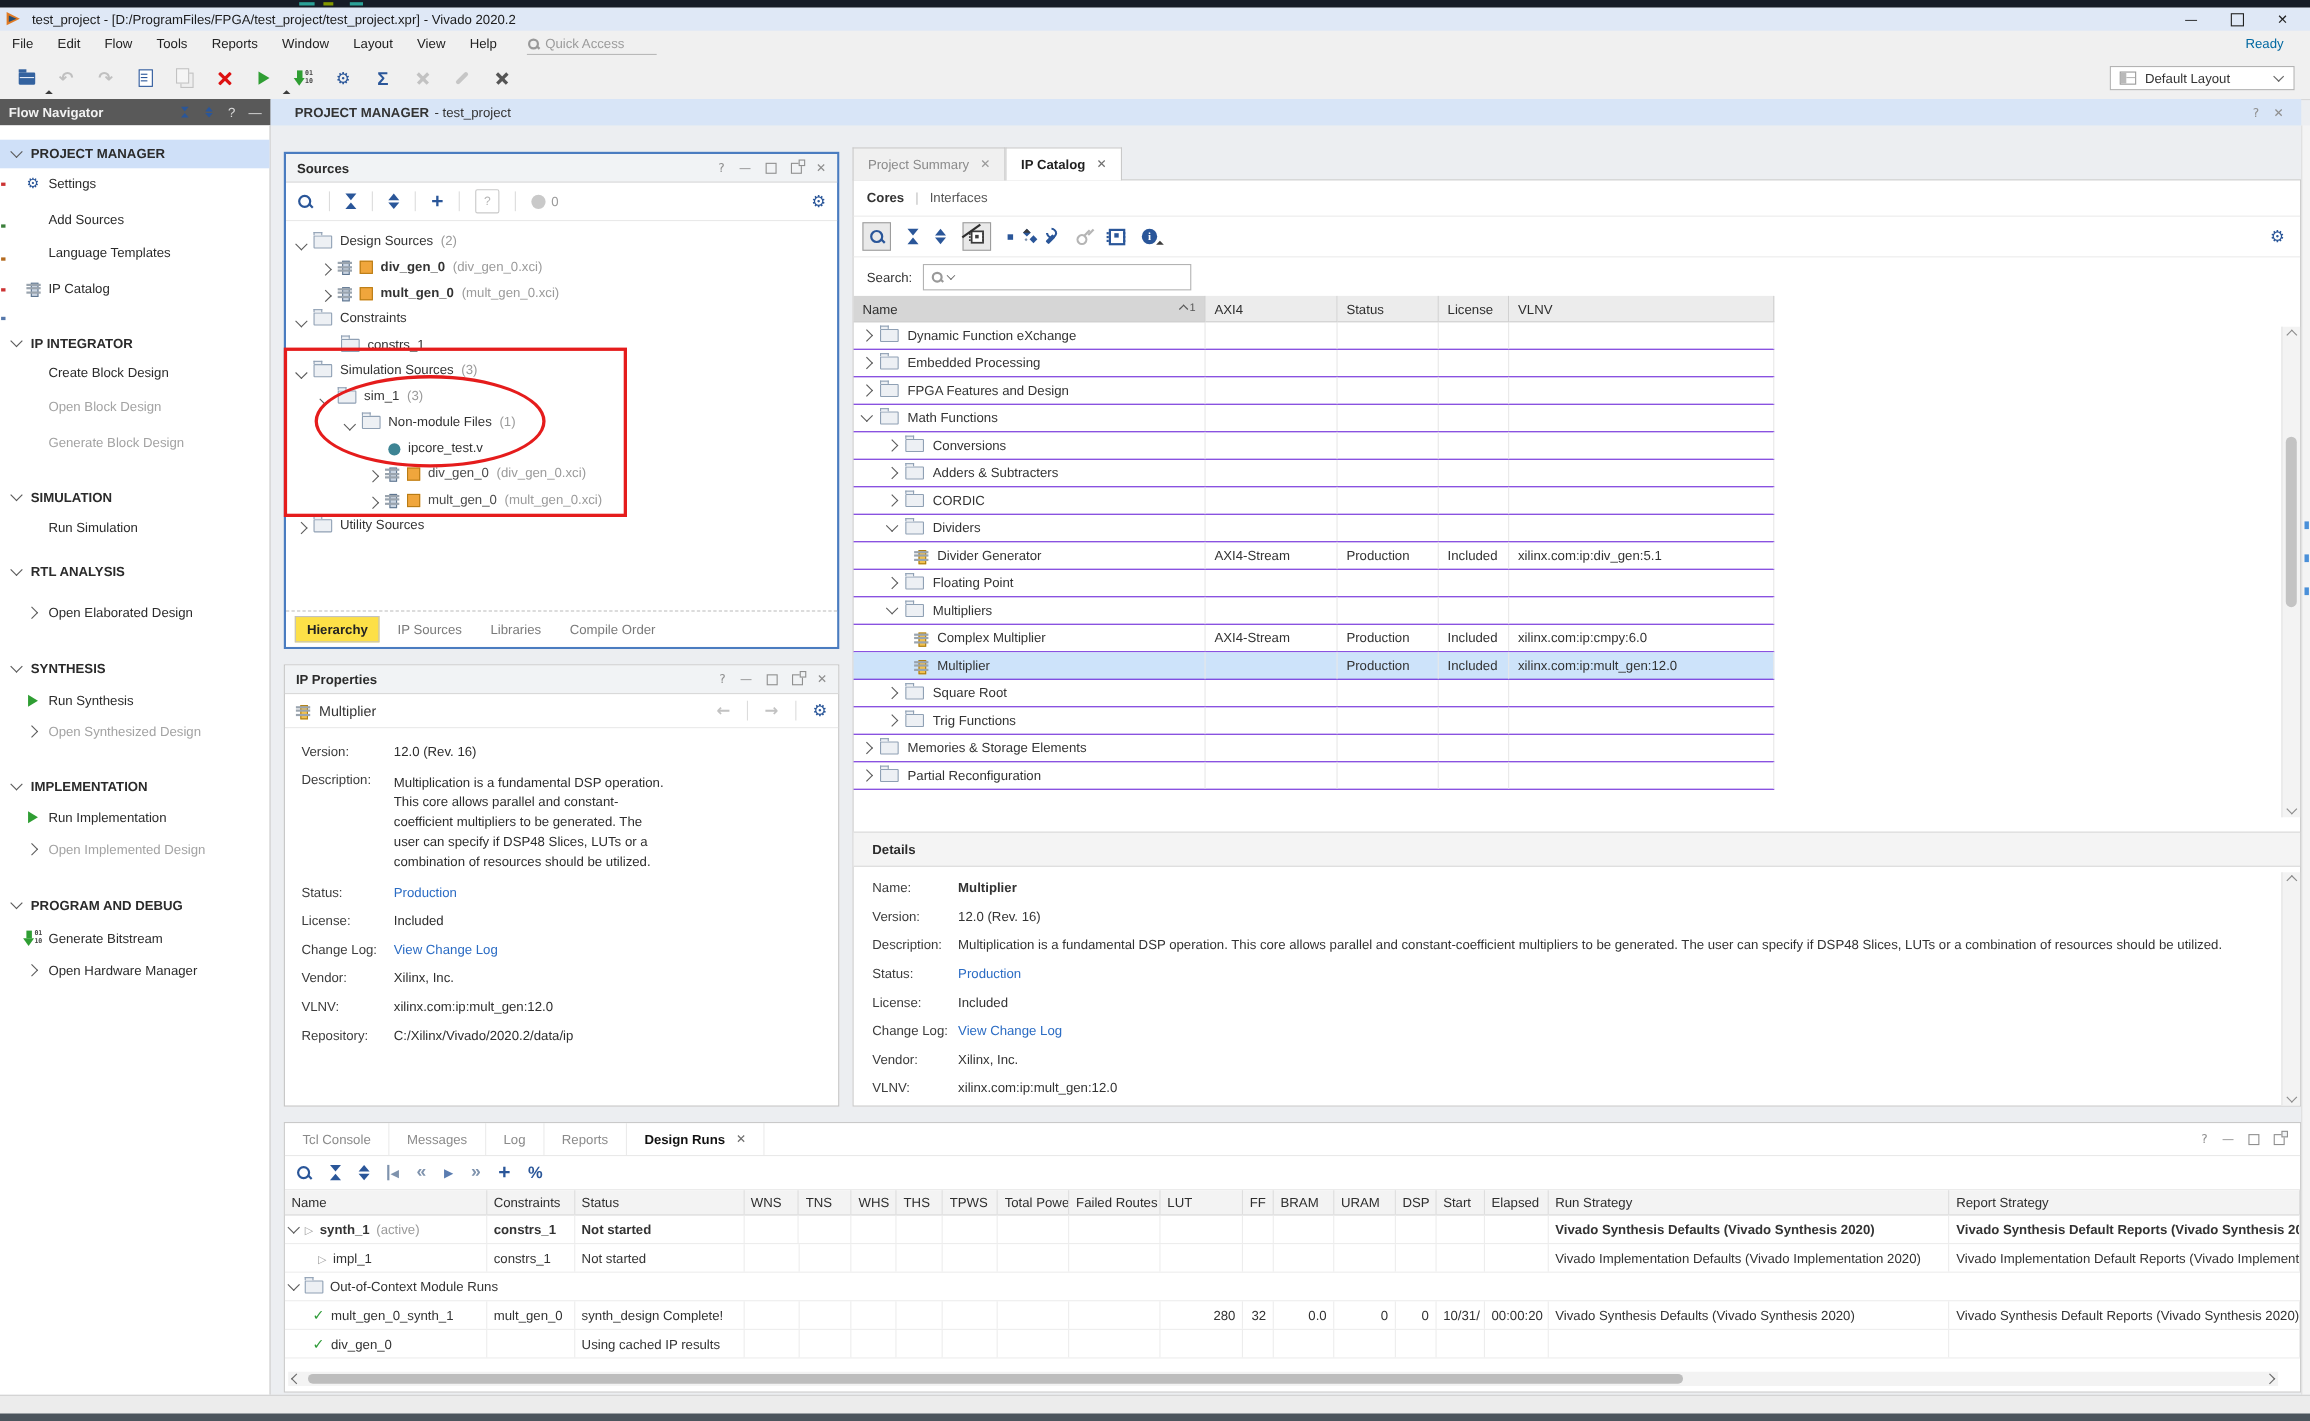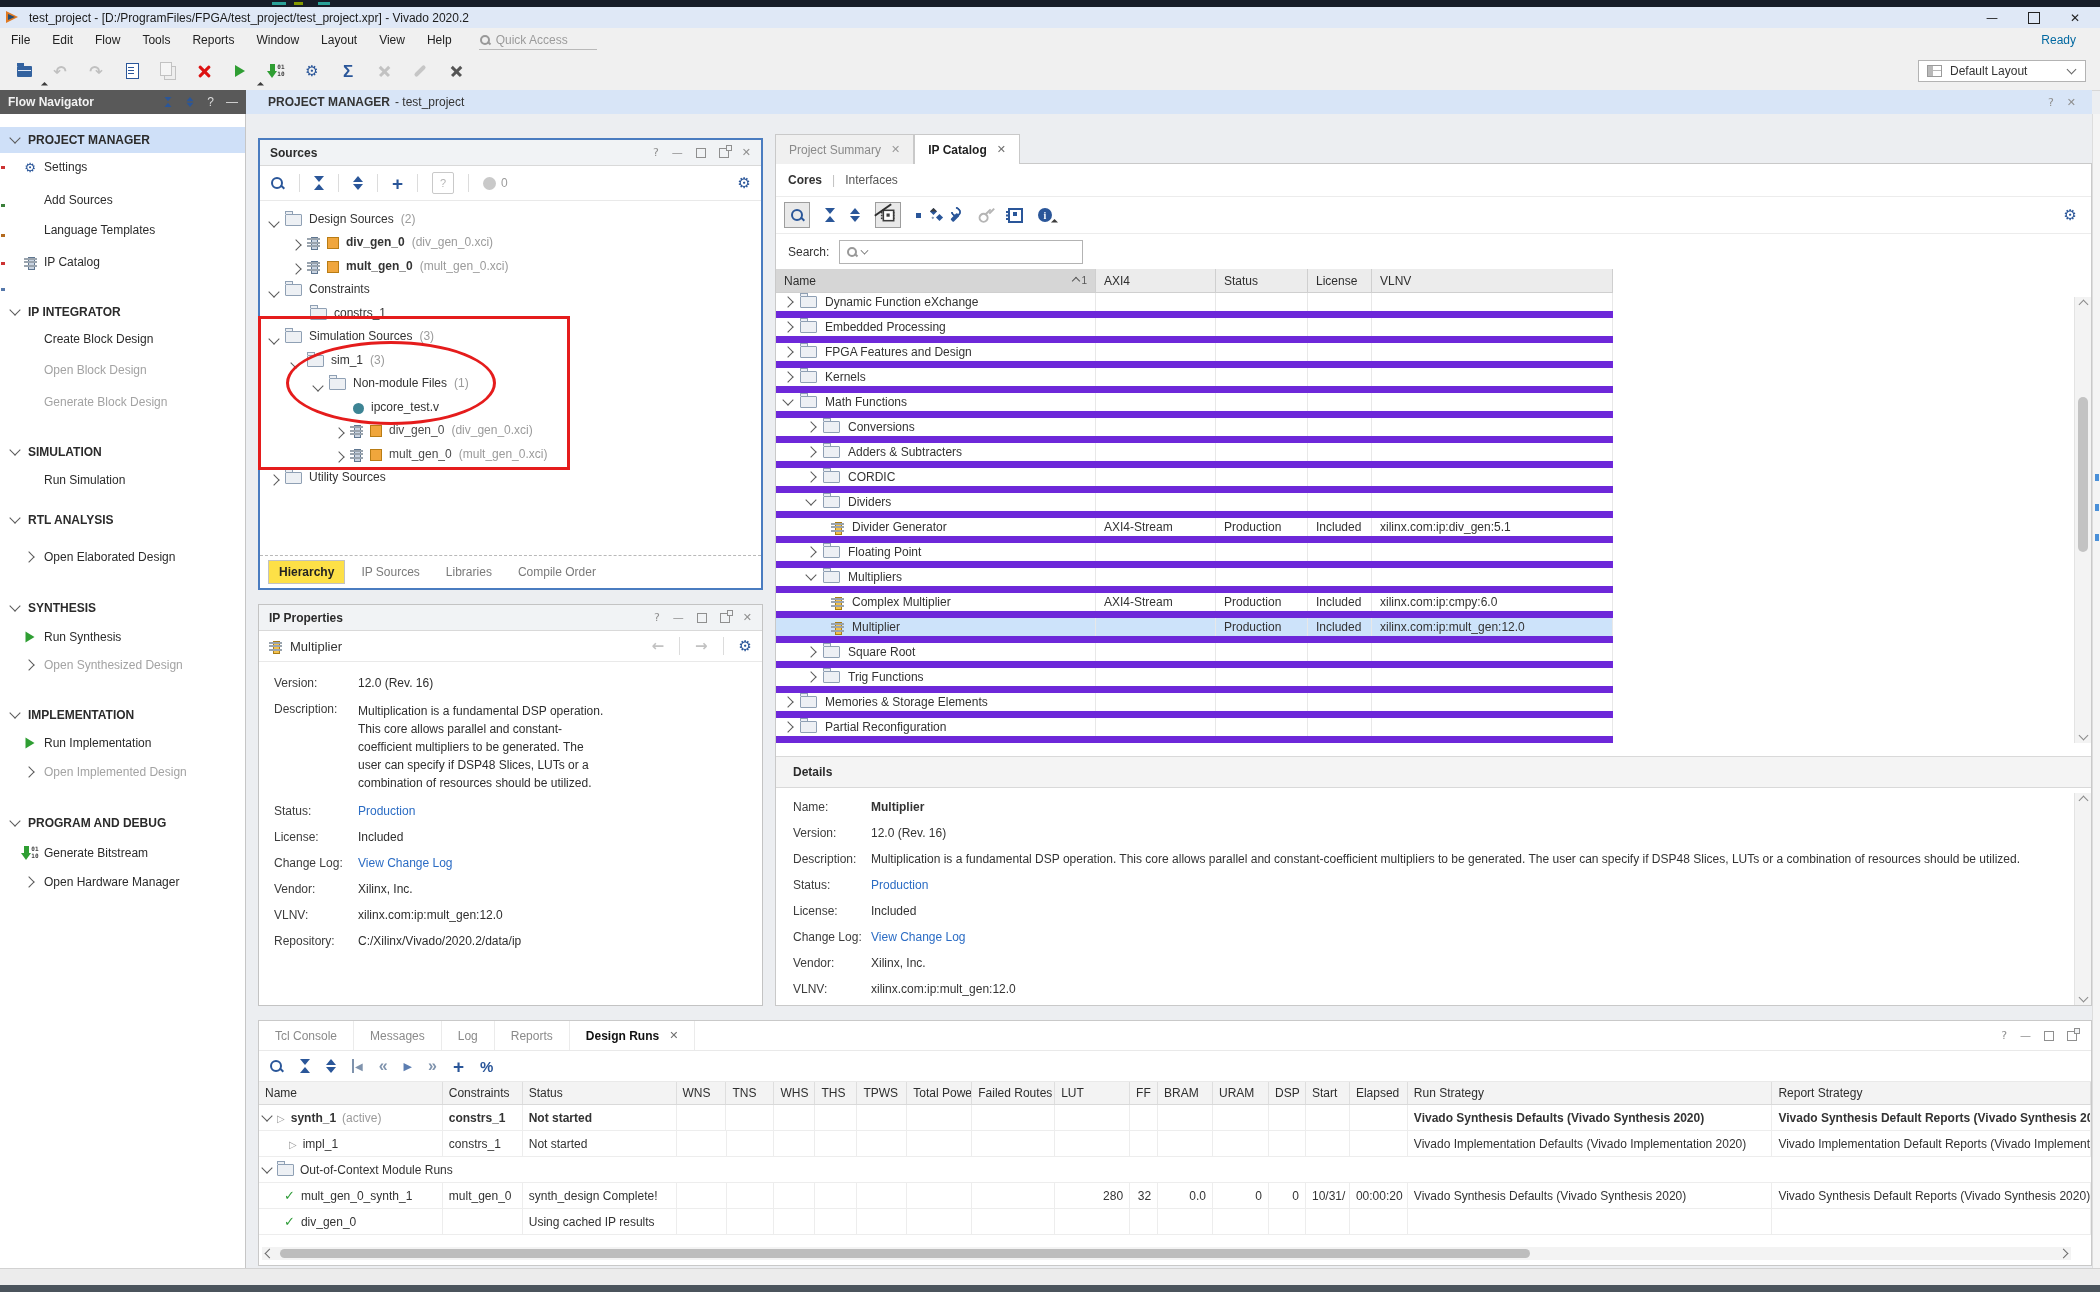--- a/index.html
+++ b/index.html
@@ -166,21 +166,21 @@
 #subtabs{position:absolute;left:0;top:0;width:100%;height:33px;display:flex;align-items:center;padding-left:12px;gap:10px;box-sizing:border-box;border-bottom:1px solid #ececec}
 #cat-toolbar{position:absolute;left:0;top:33px;width:100%;height:37px;display:flex;align-items:center;padding-left:8px;gap:15px;box-sizing:border-box;border-bottom:1px solid #ececec}
 .boxed{width:24px;height:24px;border:1px solid #9d9d9d;background:#e9e9e9;display:inline-flex;align-items:center;justify-content:center;position:relative}
 #cat-search{position:absolute;left:0;top:70px;width:100%;height:35px;display:flex;align-items:center;padding-left:12px;box-sizing:border-box}
 #searchbox{width:244px;height:24px;border:1px solid #b3b3b3;margin-left:10px;display:flex;align-items:center;padding-left:6px;gap:4px;box-sizing:border-box}
 #cat-head{position:absolute;left:0;top:105px;display:flex;height:24px}
 .hcell{display:flex;align-items:center;padding:0 8px;background:#ececec;border-right:1px solid #cfcfcf;border-bottom:1px solid #cfcfcf;box-sizing:border-box;color:#2e2e2e}
 .hn{width:320px;background:#d6d6d6}.ha{width:120px}.hs{width:92px}.hl{width:64px}.hv{width:241px}
 .sortind{margin-left:auto;display:flex;align-items:center;gap:2px;color:#555;font-size:10px}
 #cat-rows{position:absolute;left:0;top:129px}
-.cat-row{display:flex;height:25px;align-items:stretch;border-bottom:7px solid #6d28d9;width:837px;box-sizing:border-box}
+.cat-row{display:flex;height:25px;align-items:stretch;border-bottom:1px solid #6d28d9;width:837px;box-sizing:border-box}
 .cat-row.sel{background:#cde3fa}
 .cc{display:flex;align-items:center;padding:0 8px;border-right:1px solid #e8e8e8;box-sizing:border-box;white-space:nowrap;overflow:hidden;gap:8px}
 .cn{width:320px}.ca{width:120px}.cs{width:92px}.cl{width:64px}.cvv{width:241px}
 .ind1{padding-left:31px}.ind2{padding-left:55px}
 #details-head{position:absolute;left:0;top:592px;width:100%;height:32px;background:#f4f4f4;border-top:1px solid #d9d9d9;border-bottom:1px solid #d9d9d9;display:flex;align-items:center;padding-left:17px;font-weight:bold;box-sizing:border-box;color:#2b2b2b}
 #details-body{position:absolute;left:0;top:624px;width:1290px;height:210px;overflow:hidden}
 .dt-row{display:flex;margin:0 0 12px 17px;white-space:nowrap}
 .dt-row:first-child{margin-top:12px}
 .dt-lab{width:78px;flex:none;color:#3c3c3c}
 
@@ -698,31 +698,20 @@
           <span class="cc ca"></span>
           <span class="cc cs"></span>
           <span class="cc cl"></span>
           <span class="cc cvv"></span>
         </div>
       <div class="cat-row">
           <span class="cc cn">
             <span class="cv r"></span>
             <span class="fld"></span>
             <span>FPGA Features and Design</span>
-          </span>
-          <span class="cc ca"></span>
-          <span class="cc cs"></span>
-          <span class="cc cl"></span>
-          <span class="cc cvv"></span>
-        </div>
-      <div class="cat-row">
-          <span class="cc cn">
-            <span class="cv r"></span>
-            <span class="fld"></span>
-            <span>Kernels</span>
           </span>
           <span class="cc ca"></span>
           <span class="cc cs"></span>
           <span class="cc cl"></span>
           <span class="cc cvv"></span>
         </div>
       <div class="cat-row">
           <span class="cc cn">
             <span class="cv d"></span>
             <span class="fld"></span>

